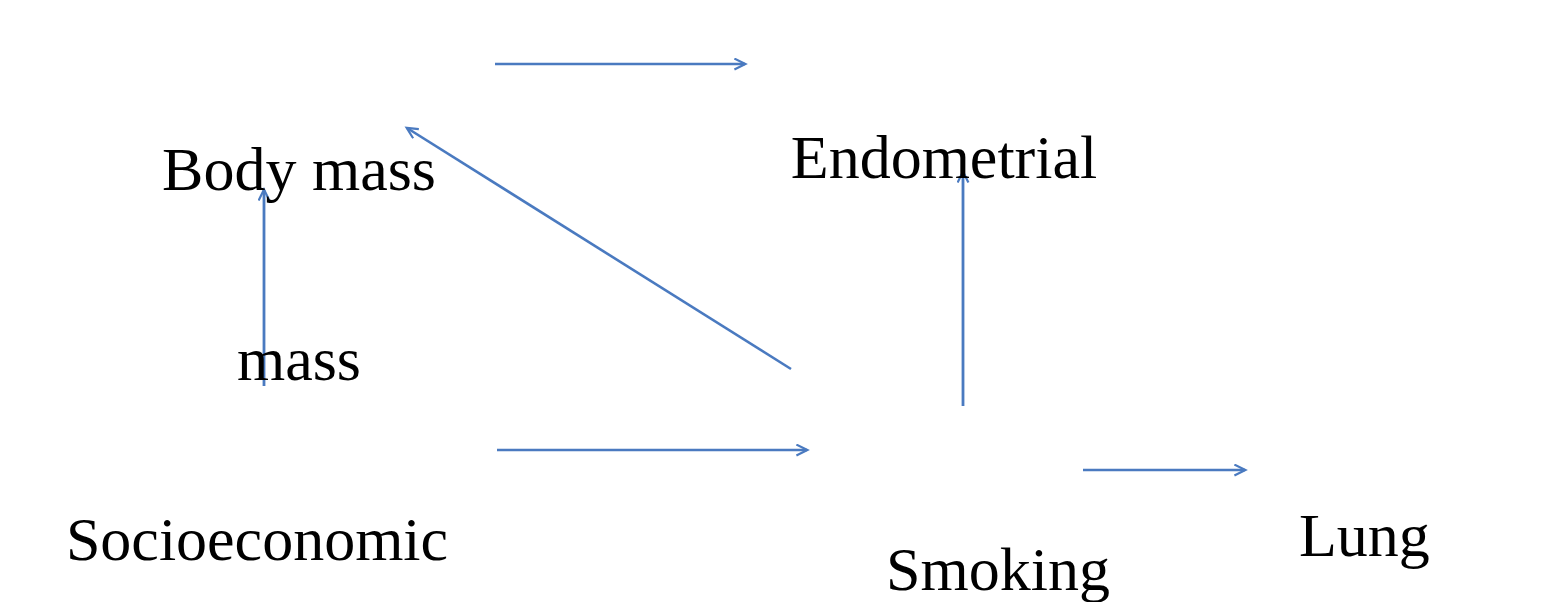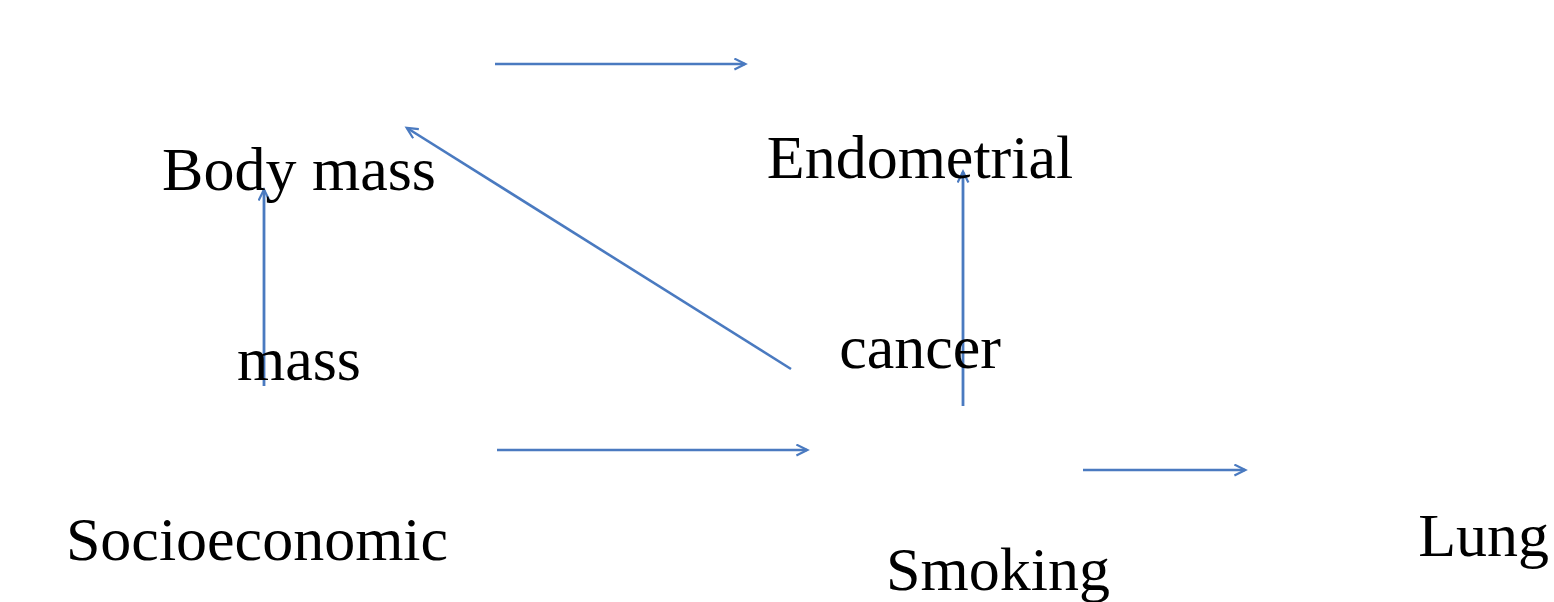--- a/index.html
+++ b/index.html
@@ -27,33 +27,33 @@
     white-space: pre;
     letter-spacing: 0px;
   }
   .node .line {
     display: block;
   }
   .node.center .line {
     text-align: center;
   }
   .node.left .line {
-    text-align: right;
+    text-align: left;
   }
   #arrow-layer {
     position: absolute;
     left: 0;
     top: 0;
     width: 1554px;
     height: 602px;
     pointer-events: none;
   }
   
   #node-bmi        { left:   99px; top:   12px; width: 400px; }
-  #node-endo       { left:  720px; top:    0px; width: 400px; }
+  #node-endo       { left:  744px; top:    0px; width: 400px; }
   #node-ses        { left:   57px; top:  382px; width: 400px; }
   #node-smoking    { left:  868px; top:  412px; width: 260px; }
   #node-lung       { left: 1299px; top:  378px; width: 250px; }
 </style>
 </head>
 <body>
 
 <div id="canvas">
 
   <svg id="arrow-layer" viewBox="0 0 1554 602" xmlns="http://www.w3.org/2000/svg">
@@ -88,21 +88,20 @@
     </g>
   </svg>
 
   <div class="node center" id="node-bmi">
     <span class="line">Body mass</span>
     <span class="line">mass</span>
   </div>
 
   <div class="node center" id="node-endo">
     <span class="line">Endometrial</span>
-    <span class="line">cancer</span>
   </div>
 
   <div class="node center" id="node-ses">
     <span class="line">Socioeconomic</span>
     
   </div>
 
   <div class="node center" id="node-smoking">
     <span class="line">Smoking</span>
   </div>

